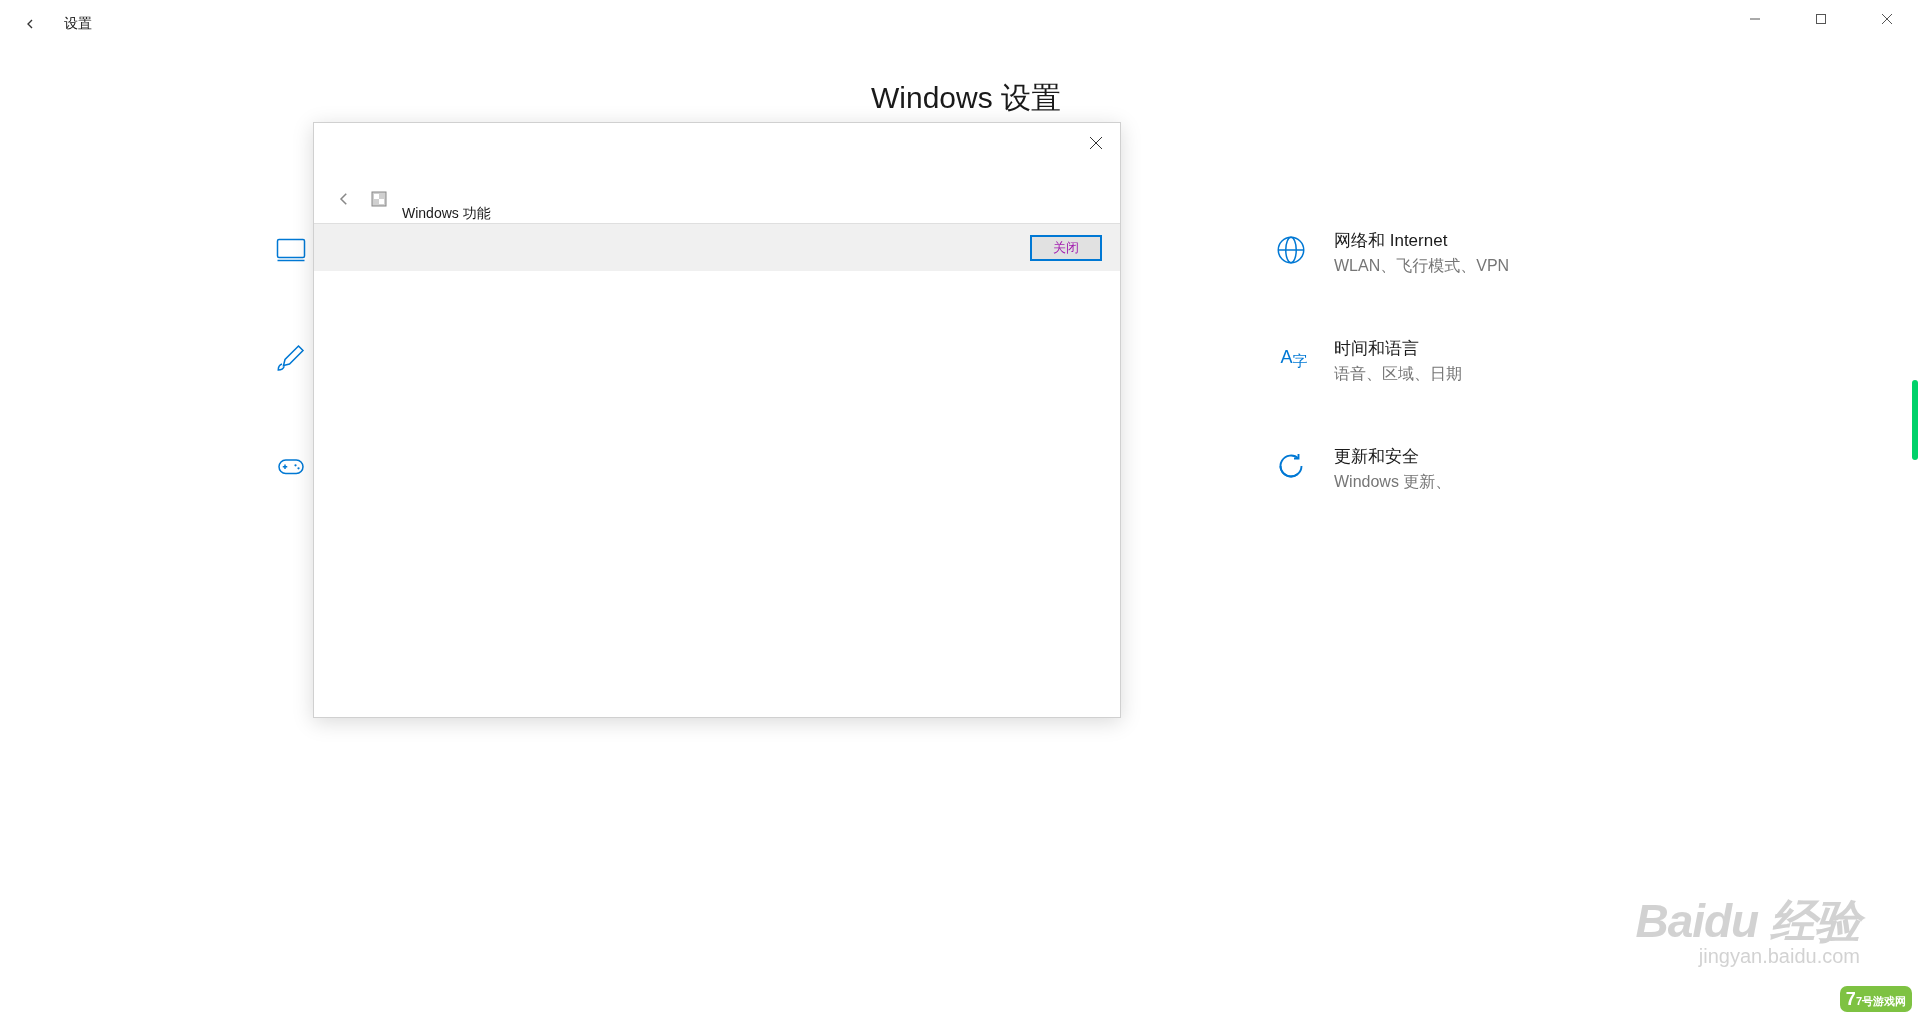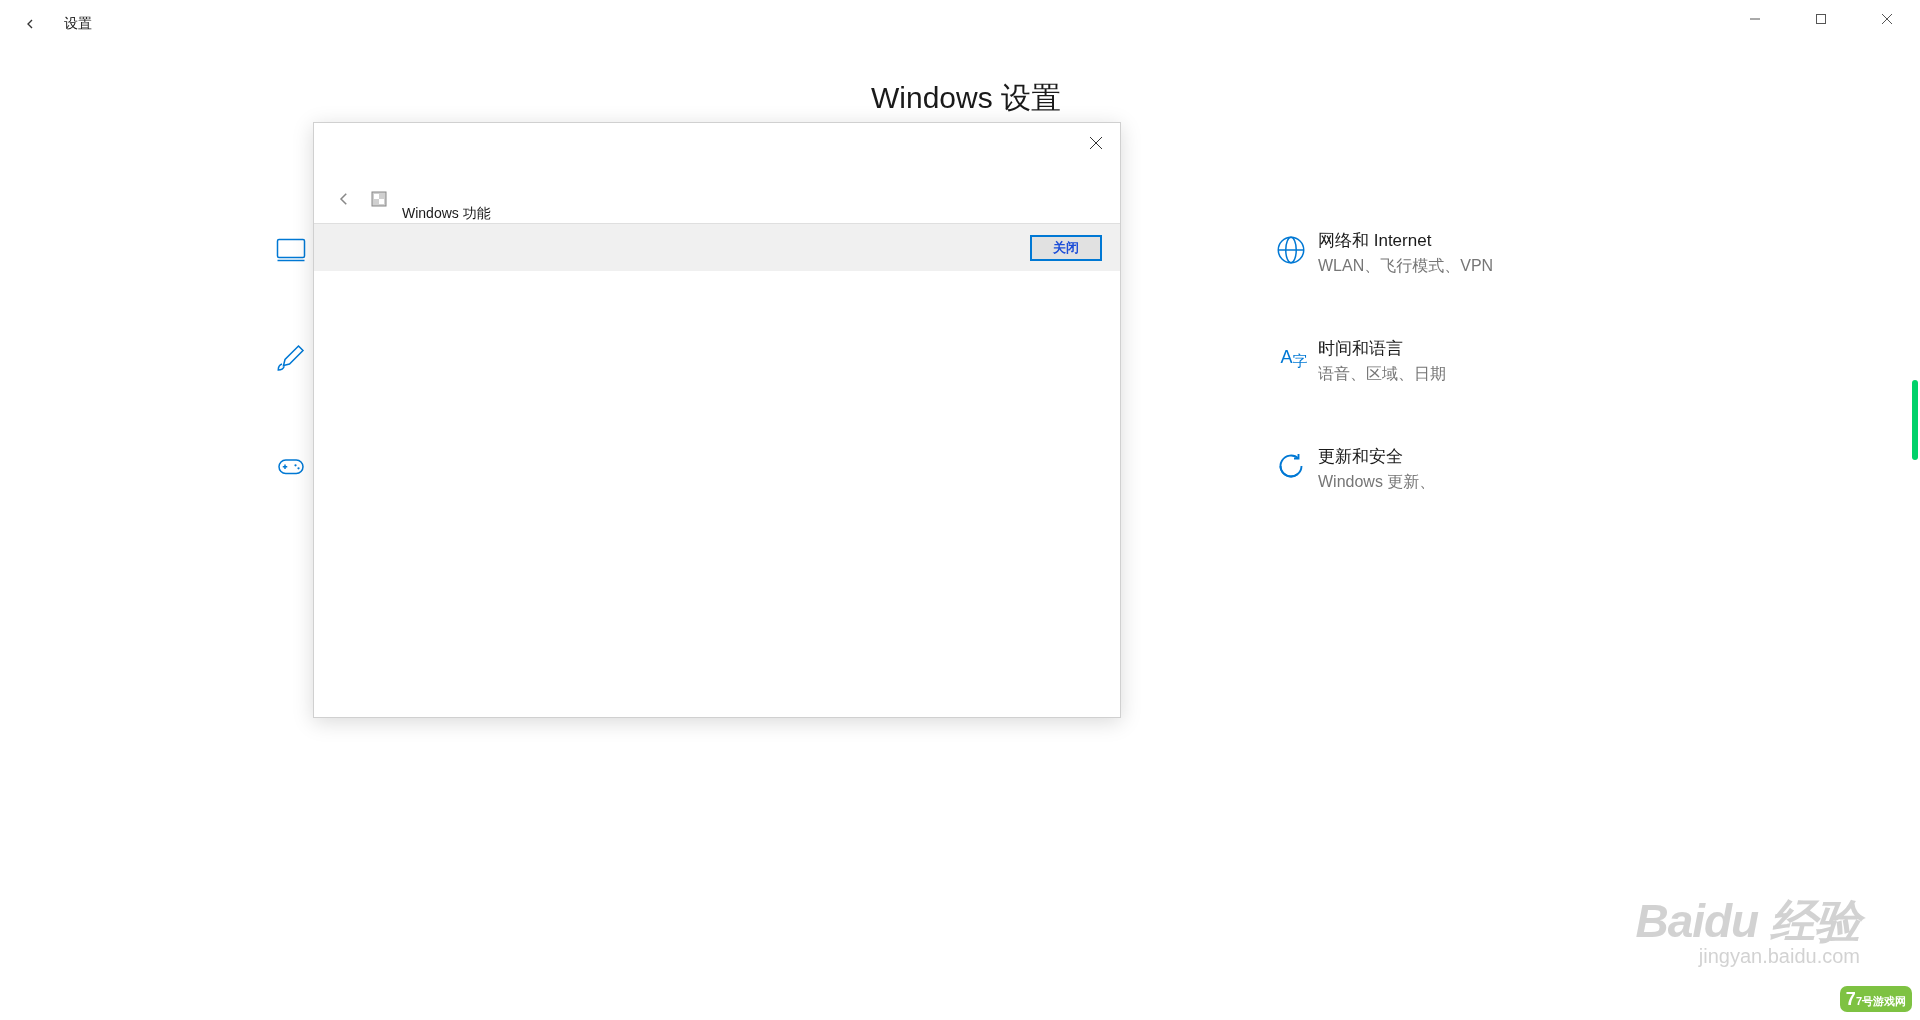--- a/index.html
+++ b/index.html
@@ -66,21 +66,21 @@
       grid-template-columns: repeat(3, 380px);
       column-gap: 120px;
       row-gap: 60px;
       width: fit-content;
       margin: 110px auto 0;
       position: relative;
     }
     .setting-item {
       display: flex;
       align-items: flex-start;
-      gap: 6px;
+      gap: 22px;
       cursor: pointer;
     }
     .setting-item .iconbox {
       width: 42px;
       height: 42px;
       display: flex;
       align-items: center;
       justify-content: center;
       color: #0078d4;
     }
@@ -156,23 +156,22 @@
       align-items: center;
       justify-content: flex-end;
       padding-right: 18px;
     }
     .close-button {
       width: 72px;
       height: 26px;
       border: 2px solid #0078d4;
       background: #e1e1e1;
       font-size: 13px;
-      color: #1d4ed8;
-      cursor: pointer;
-      font-weight: bold;
+      color: #a21caf;
+      cursor: pointer;
     }
 
     
     .wm-baidu {
       position: absolute;
       right: 60px;
       bottom: 52px;
       color: rgba(180,180,180,0.6);
       font-size: 46px;
       font-weight: bold;

